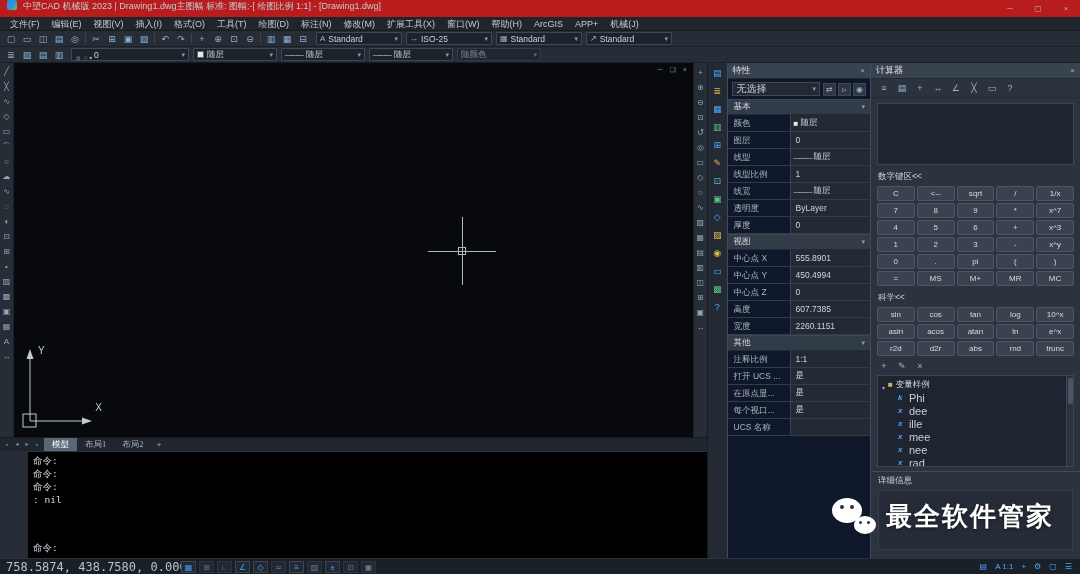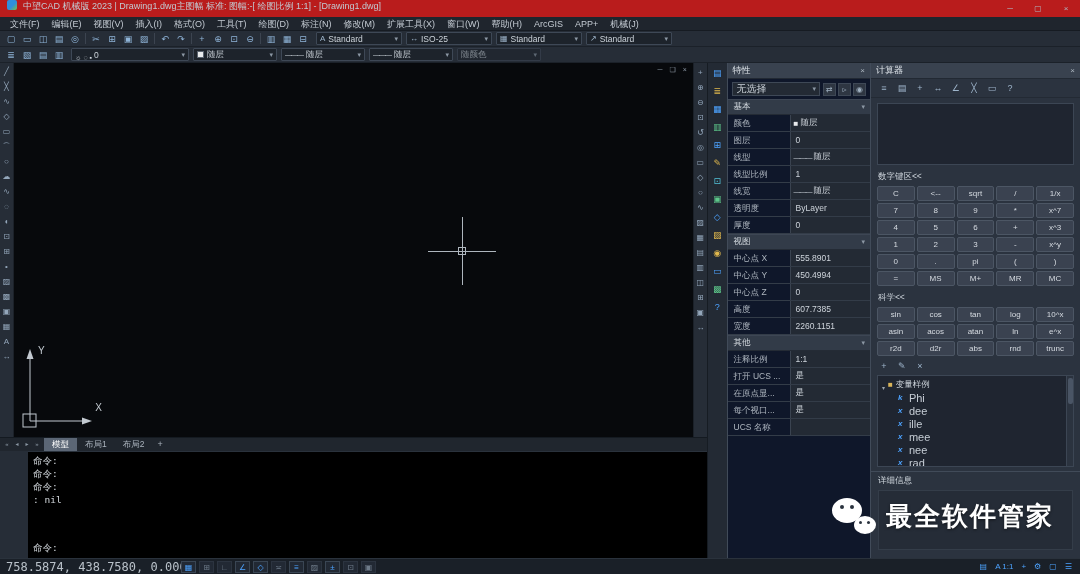--- a/index.html
+++ b/index.html
@@ -51,21 +51,21 @@
 .cwc{position:absolute;top:3px;right:6px;display:flex;gap:7px;font-size:7px;color:#8b97a4;}
 .xhair{position:absolute;left:448px;top:188px;width:0;height:0;}
 .xh{position:absolute;left:-34px;top:0;width:68px;height:1px;background:#aeb6be;}
 .xv{position:absolute;top:-34px;left:0;width:1px;height:68px;background:#aeb6be;}
 .xbox{position:absolute;left:-4px;top:-4px;width:8px;height:8px;border:1px solid #aeb6be;}
 .ucs{position:absolute;left:6px;bottom:8px;width:82px;height:84px;}
 .ucs svg{position:absolute;left:0;bottom:0;}
 .ucsy{position:absolute;left:18px;top:0;font-size:10px;color:#c2c9d0;}
 .ucsx{position:absolute;right:0;bottom:16px;font-size:10px;color:#c2c9d0;}
 .rtools{width:14px;background:#262d37;border-left:1px solid #1b2129;display:flex;flex-direction:column;align-items:center;padding-top:2px;}
-.laybar{flex:0 0 13px;height:15px;background:#20262e;display:flex;align-items:center;padding-left:2px;border-top:1px solid #141a21;}
+.laybar{flex:0 0 13px;height:15px;background:#20262e;display:flex;align-items:center;padding-left:2px;border-top:1px solid #141a21;font-family:Liberation Serif, serif;}
 .laynav{display:flex;}
 .ln{font-size:6px;color:#8b97a4;width:10px;text-align:center;line-height:13px;}
 .laytabs{display:flex;margin-left:2px;}
 .ltab{font-size:8.5px;color:#aab3bd;padding:0 8px;line-height:13px;}
 .ltab.active{background:#5b6675;color:#ffffff;}
 .layadd{font-size:9px;color:#aab3bd;padding:0 5px;line-height:13px;}
 .cmd{flex:0 0 107px;background:#000000;position:relative;font-family:"DejaVu Sans Mono","Liberation Mono",monospace;border-top:1px solid #2a323c;padding:2px 5px;margin-left:28px;}
 .cmdline{font-size:9.5px;color:#d2d7dc;line-height:13px;white-space:pre;}
 .cmdprompt{position:absolute;left:5px;bottom:3px;font-size:9.5px;color:#d2d7dc;}
 

